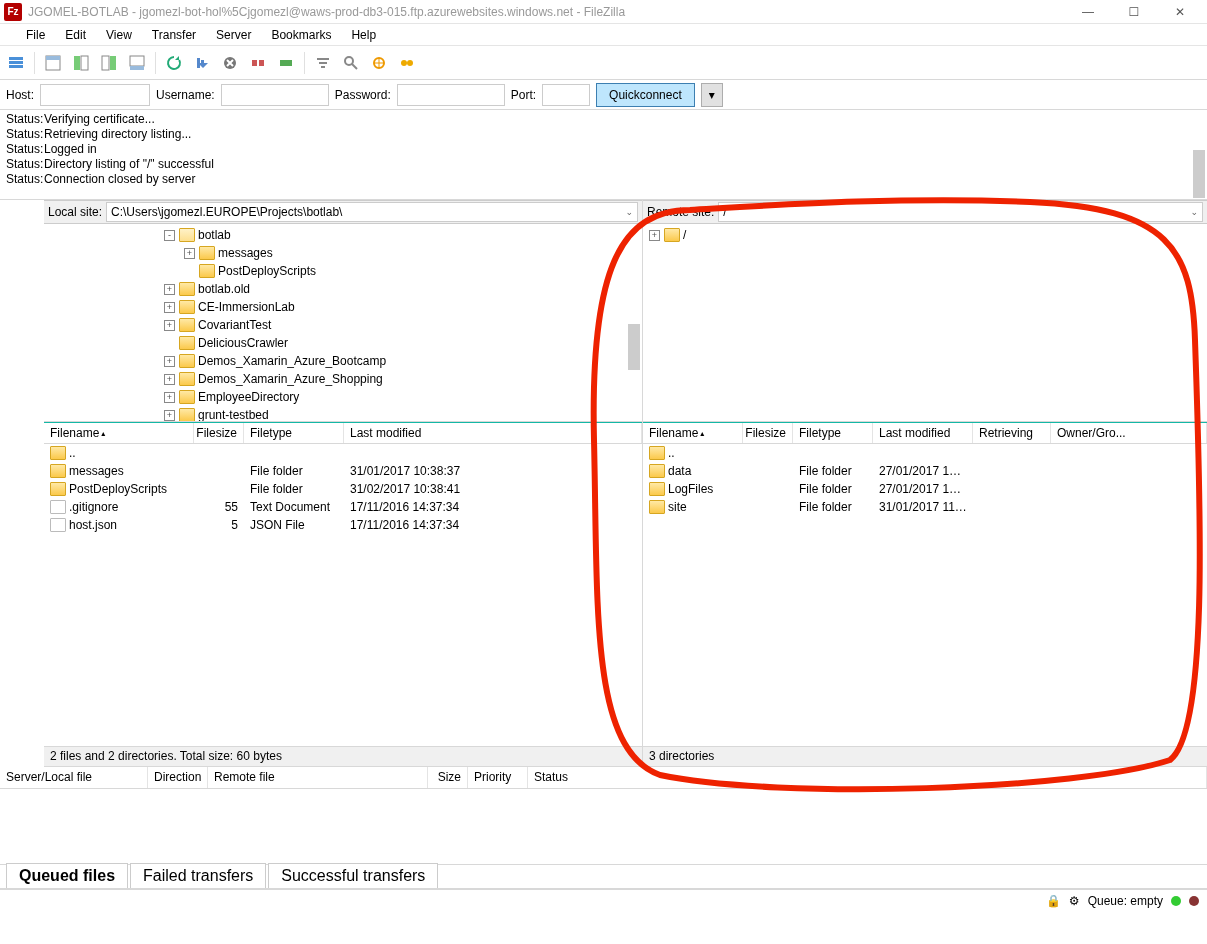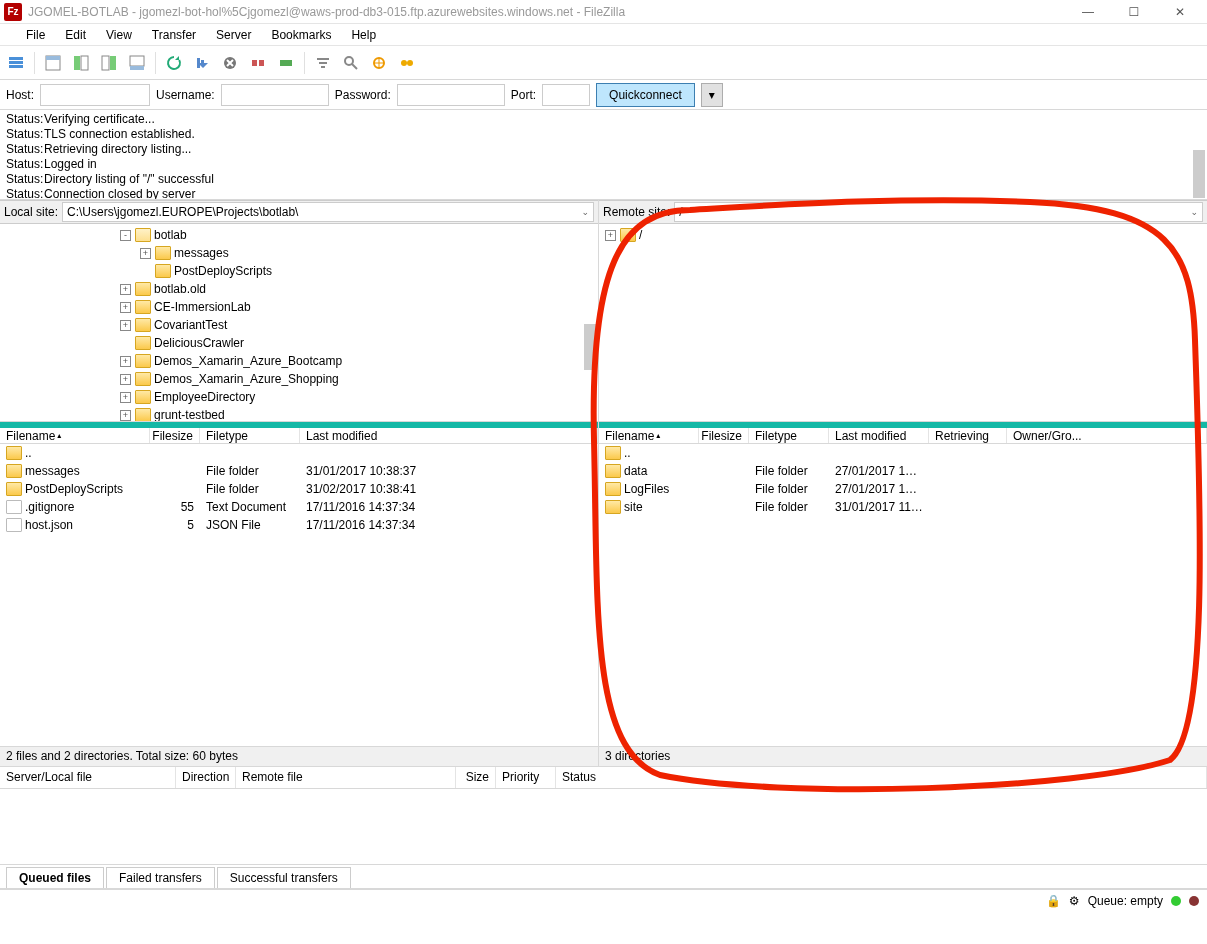--- a/index.html
+++ b/index.html
@@ -22,53 +22,53 @@
 .quickconnect { height: 30px; border-bottom: 1px solid #d8d8d8; display: flex; align-items: center; padding: 2px 6px; gap: 6px; }
 .quickconnect input { border: 1px solid #ccc; height: 22px; padding: 2px 4px; }
 .qc-btn { height: 24px; padding: 0 12px; background: #e1e1e1; border:1px solid #adadad; cursor:pointer; }
 .qc-btn.main { background: #bee6fd; border-color:#3c7fb1; }
 .qc-drop { width: 22px; height: 24px; border:1px solid #adadad; background:#e1e1e1; display:flex; align-items:center; justify-content:center; }
 
 .statuslog { height: 90px; border-bottom: 1px solid #d8d8d8; padding: 2px 6px; overflow: hidden; position:relative; font-size:12px; line-height:15px; }
 .statuslog .line span.lb { display:inline-block; width:38px; }
 .statuslog .scroll-thumb { position:absolute; right:2px; top:40px; width:12px; height:48px; background:#ccc; }
 
-.panes { display: flex; flex: 0 0 auto; }
+.panes { display: flex; flex: 0 0 auto; padding-left: 44px; }
 .pane { display: flex; flex-direction: column; border-bottom:1px solid #d8d8d8; }
 .pane.left { width: 598px; }
 .pane.right { flex: 1; }
 
 .siterow { height: 24px; border:1px solid #ccc; border-left:none; border-right:none; display:flex; align-items:center; padding:0 4px; gap:4px; background:#f0f0f0; }
 .siterow span.lbl { }
 .siterow .pathbox { flex:1; border:1px solid #ccc; height:20px; background:#fff; padding:0 4px; display:flex; align-items:center; position:relative; }
 .siterow .pathbox .dd { position:absolute; right:4px; font-size:9px; color:#666; }
 
 .tree { height: 198px; overflow:hidden; border-bottom:1px solid #d8d8d8; padding:2px 0; position:relative; }
 .tree-scroll-thumb { position:absolute; right:2px; top:100px; width:12px; height:46px; background:#ccc; }
 .tree-row { display:flex; align-items:center; height:18px; padding-left:6px; white-space:nowrap; }
 .tree-icon { width:16px; height:14px; margin-right:3px; background: linear-gradient(#ffe9a6,#fbc94b); border:1px solid #d6a621; border-radius:1px; display:inline-block; }
 .tree-icon.open { background: linear-gradient(#fff2c8,#fde090); }
 .exp { width:11px; height:11px; border:1px solid #888; font-size:9px; line-height:9px; text-align:center; color:#555; display:inline-block; margin-right:4px; background:#fff; }
 
 .filelist { height: 324px; overflow:hidden; display:flex; flex-direction:column; }
-.filelist .hdr { height:22px; border-top:6px solid #14b8a6; border-bottom:1px solid #d8d8d8; background:#fff; display:flex; }
+.filelist .hdr { height:22px; border-top:1px solid #14b8a6; border-bottom:1px solid #d8d8d8; background:#fff; display:flex; }
 .filelist .hdr .col { border-right:1px solid #e4e4e4; padding:3px 6px; display:flex; align-items:center; gap:2px; }
 .filelist .rows { flex:1; overflow:hidden; }
 .filelist .row { display:flex; height:18px; align-items:center; }
 .filelist .row .c { padding:0 6px; white-space:nowrap; overflow:hidden; text-overflow:ellipsis; }
 .fileicon { width:16px; height:14px; margin-right:3px; background: linear-gradient(#ffe9a6,#fbc94b); border:1px solid #d6a621; border-radius:1px; display:inline-block; vertical-align:middle; }
 .fileicon.file { background:#fff; border:1px solid #bbb; position:relative; }
 .summary { height:20px; background:#f0f0f0; border-top:1px solid #d8d8d8; padding:2px 6px; }
 
 .queue-header { height: 22px; border-bottom:1px solid #d8d8d8; display:flex; background:#fff; }
 .queue-header .col { border-right:1px solid #e4e4e4; padding:3px 6px; }
 .queue-body { height: 76px; border-bottom:1px solid #d8d8d8; }
 
 .btabs { height: 24px; border-bottom:1px solid #d8d8d8; display:flex; align-items:flex-end; padding:0 6px; gap:2px; }
-.btab { border:1px solid #ccc; border-bottom:none; padding:3px 12px; background:#fff; font-size:12px; }
+.btab { border:1px solid #ccc; border-bottom:none; padding:3px 12px; background:#fff; font-size:16px; }
 .btab.active { font-weight:bold; }
 
 .statusbar { height: 22px; display:flex; align-items:center; justify-content:flex-end; padding:0 8px; gap:8px; border-top:1px solid #d8d8d8; font-size:12px; }
 .statusbar .dot { width:10px; height:10px; border-radius:50%; display:inline-block; }
 
 .annotation { position:absolute; pointer-events:none; z-index:100; }
 </style>
 </head>
 <body>
 
@@ -191,21 +191,20 @@
   <input type="password" style="width: 108px;" value="">
   <span>Port:</span>
   <input style="width: 48px;" value="">
   <button class="qc-btn main">Quickconnect</button>
   <div class="qc-drop">▾</div>
 </div>
 
 <div class="statuslog">
   <div id="status-lines">
       <div class="line"><span class="lb">Status:</span>Verifying certificate...</div>
-      <div class="line"><span class="lb">Status:</span>TLS connection established.</div>
       <div class="line"><span class="lb">Status:</span>Retrieving directory listing...</div>
       <div class="line"><span class="lb">Status:</span>Logged in</div>
       <div class="line"><span class="lb">Status:</span>Directory listing of "/" successful</div>
       <div class="line"><span class="lb">Status:</span>Connection closed by server</div>
     </div>
   <div class="scroll-thumb"></div>
 </div>
 
 <div class="panes">
   <div class="pane left">
@@ -379,21 +378,21 @@
             <div class="c" style="width:78px"></div>
             <div class="c" style="flex:1"></div>
           </div>
         </div>
     </div>
     <div class="summary">3 directories</div>
   </div>
 </div>
 
 <div class="queue-header">
-  <div class="col" style="width:176px">Server/Local file</div>
+  <div class="col" style="width:148px">Server/Local file</div>
   <div class="col" style="width:60px">Direction</div>
   <div class="col" style="width:220px">Remote file</div>
   <div class="col" style="width:40px;text-align:right">Size</div>
   <div class="col" style="width:60px">Priority</div>
   <div class="col" style="flex:1">Status</div>
 </div>
 <div class="queue-body"></div>
 
 <div class="btabs">
   <div class="btab active">Queued files</div>

